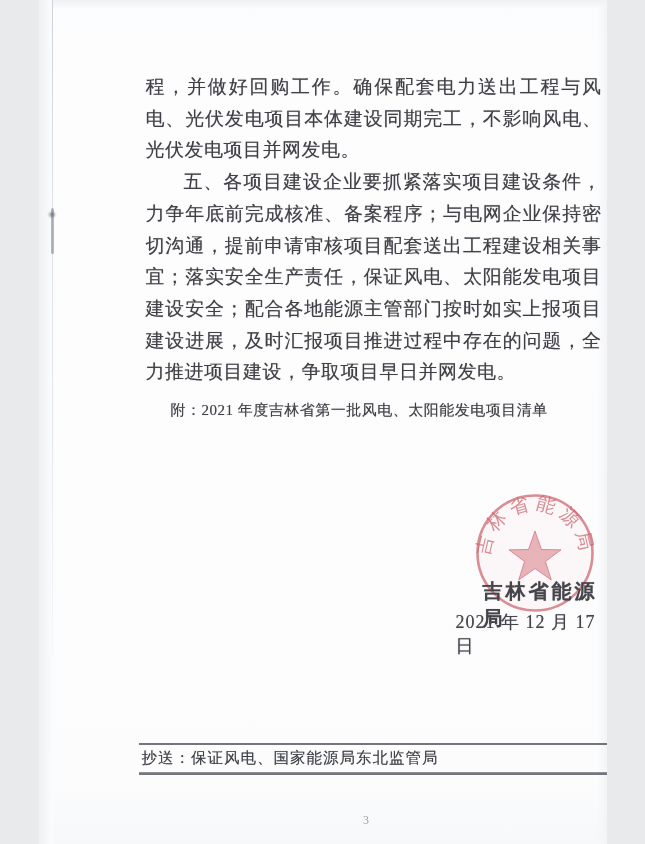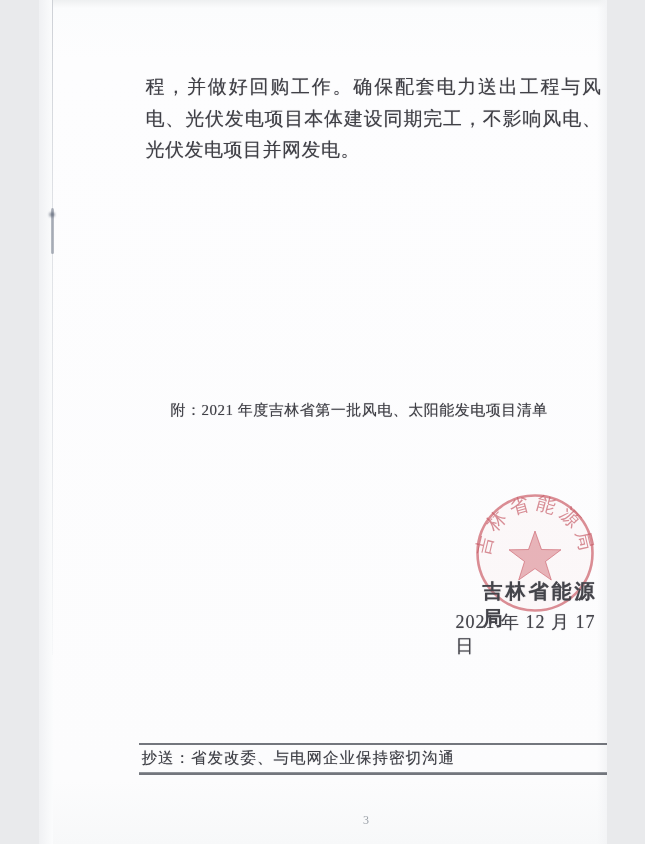--- a/index.html
+++ b/index.html
@@ -151,20 +151,21 @@
 <div class="scan-page">
 
   <div class="edge-shade-left"></div>
   <div class="edge-shade-right"></div>
   <div class="fold-line"></div>
   <div class="fold-mark"></div>
   <div class="fold-dot"></div>
 
   <div class="body-text">
     <p>程，并做好回购工作。确保配套电力送出工程与风电、光伏发电项目本体建设同期完工，不影响风电、光伏发电项目并网发电。</p>
+    <p class="indented">五、各项目建设企业要抓紧落实项目建设条件，力争年底前完成核准、备案程序；与电网企业保持密切沟通，提前申请审核项目配套送出工程建设相关事宜；落实安全生产责任，保证风电、太阳能发电项目建设安全；配合各地能源主管部门按时如实上报项目建设进展，及时汇报项目推进过程中存在的问题，全力推进项目建设，争取项目早日并网发电。</p>
   </div>
 
   <div class="attachment-line">附：2021 年度吉林省第一批风电、太阳能发电项目清单</div>
 
   <svg class="seal" viewBox="0 0 148 130" xmlns="http://www.w3.org/2000/svg">
     <defs>
       <filter id="sealblur" x="-20%" y="-20%" width="140%" height="140%">
         <feGaussianBlur stdDeviation="0.55"></feGaussianBlur>
       </filter>
       <path id="sealArc" d="M 28,64 A 45,45 0 1 1 118,64" fill="none"></path>
@@ -177,21 +178,21 @@
       </text>
     </g>
   </svg>
 
   <div class="sig-org">吉林省能源局</div>
   <div class="sig-date">2021 年 12 月 17 日</div>
 
   <div class="footer">
     <div class="rule-heavy"></div>
     <div class="footer-row cc">
-      <span>抄送：省发改委、与电网企业保持密切沟通</span>
+      <span>抄送：保证风电、国家能源局东北监管局</span>
     </div>
     <div class="rule-light"></div>
     <div class="rule-heavy"></div>
   </div>
 
   <div class="page-number">3</div>
 
 </div>
 
 </body></html>

